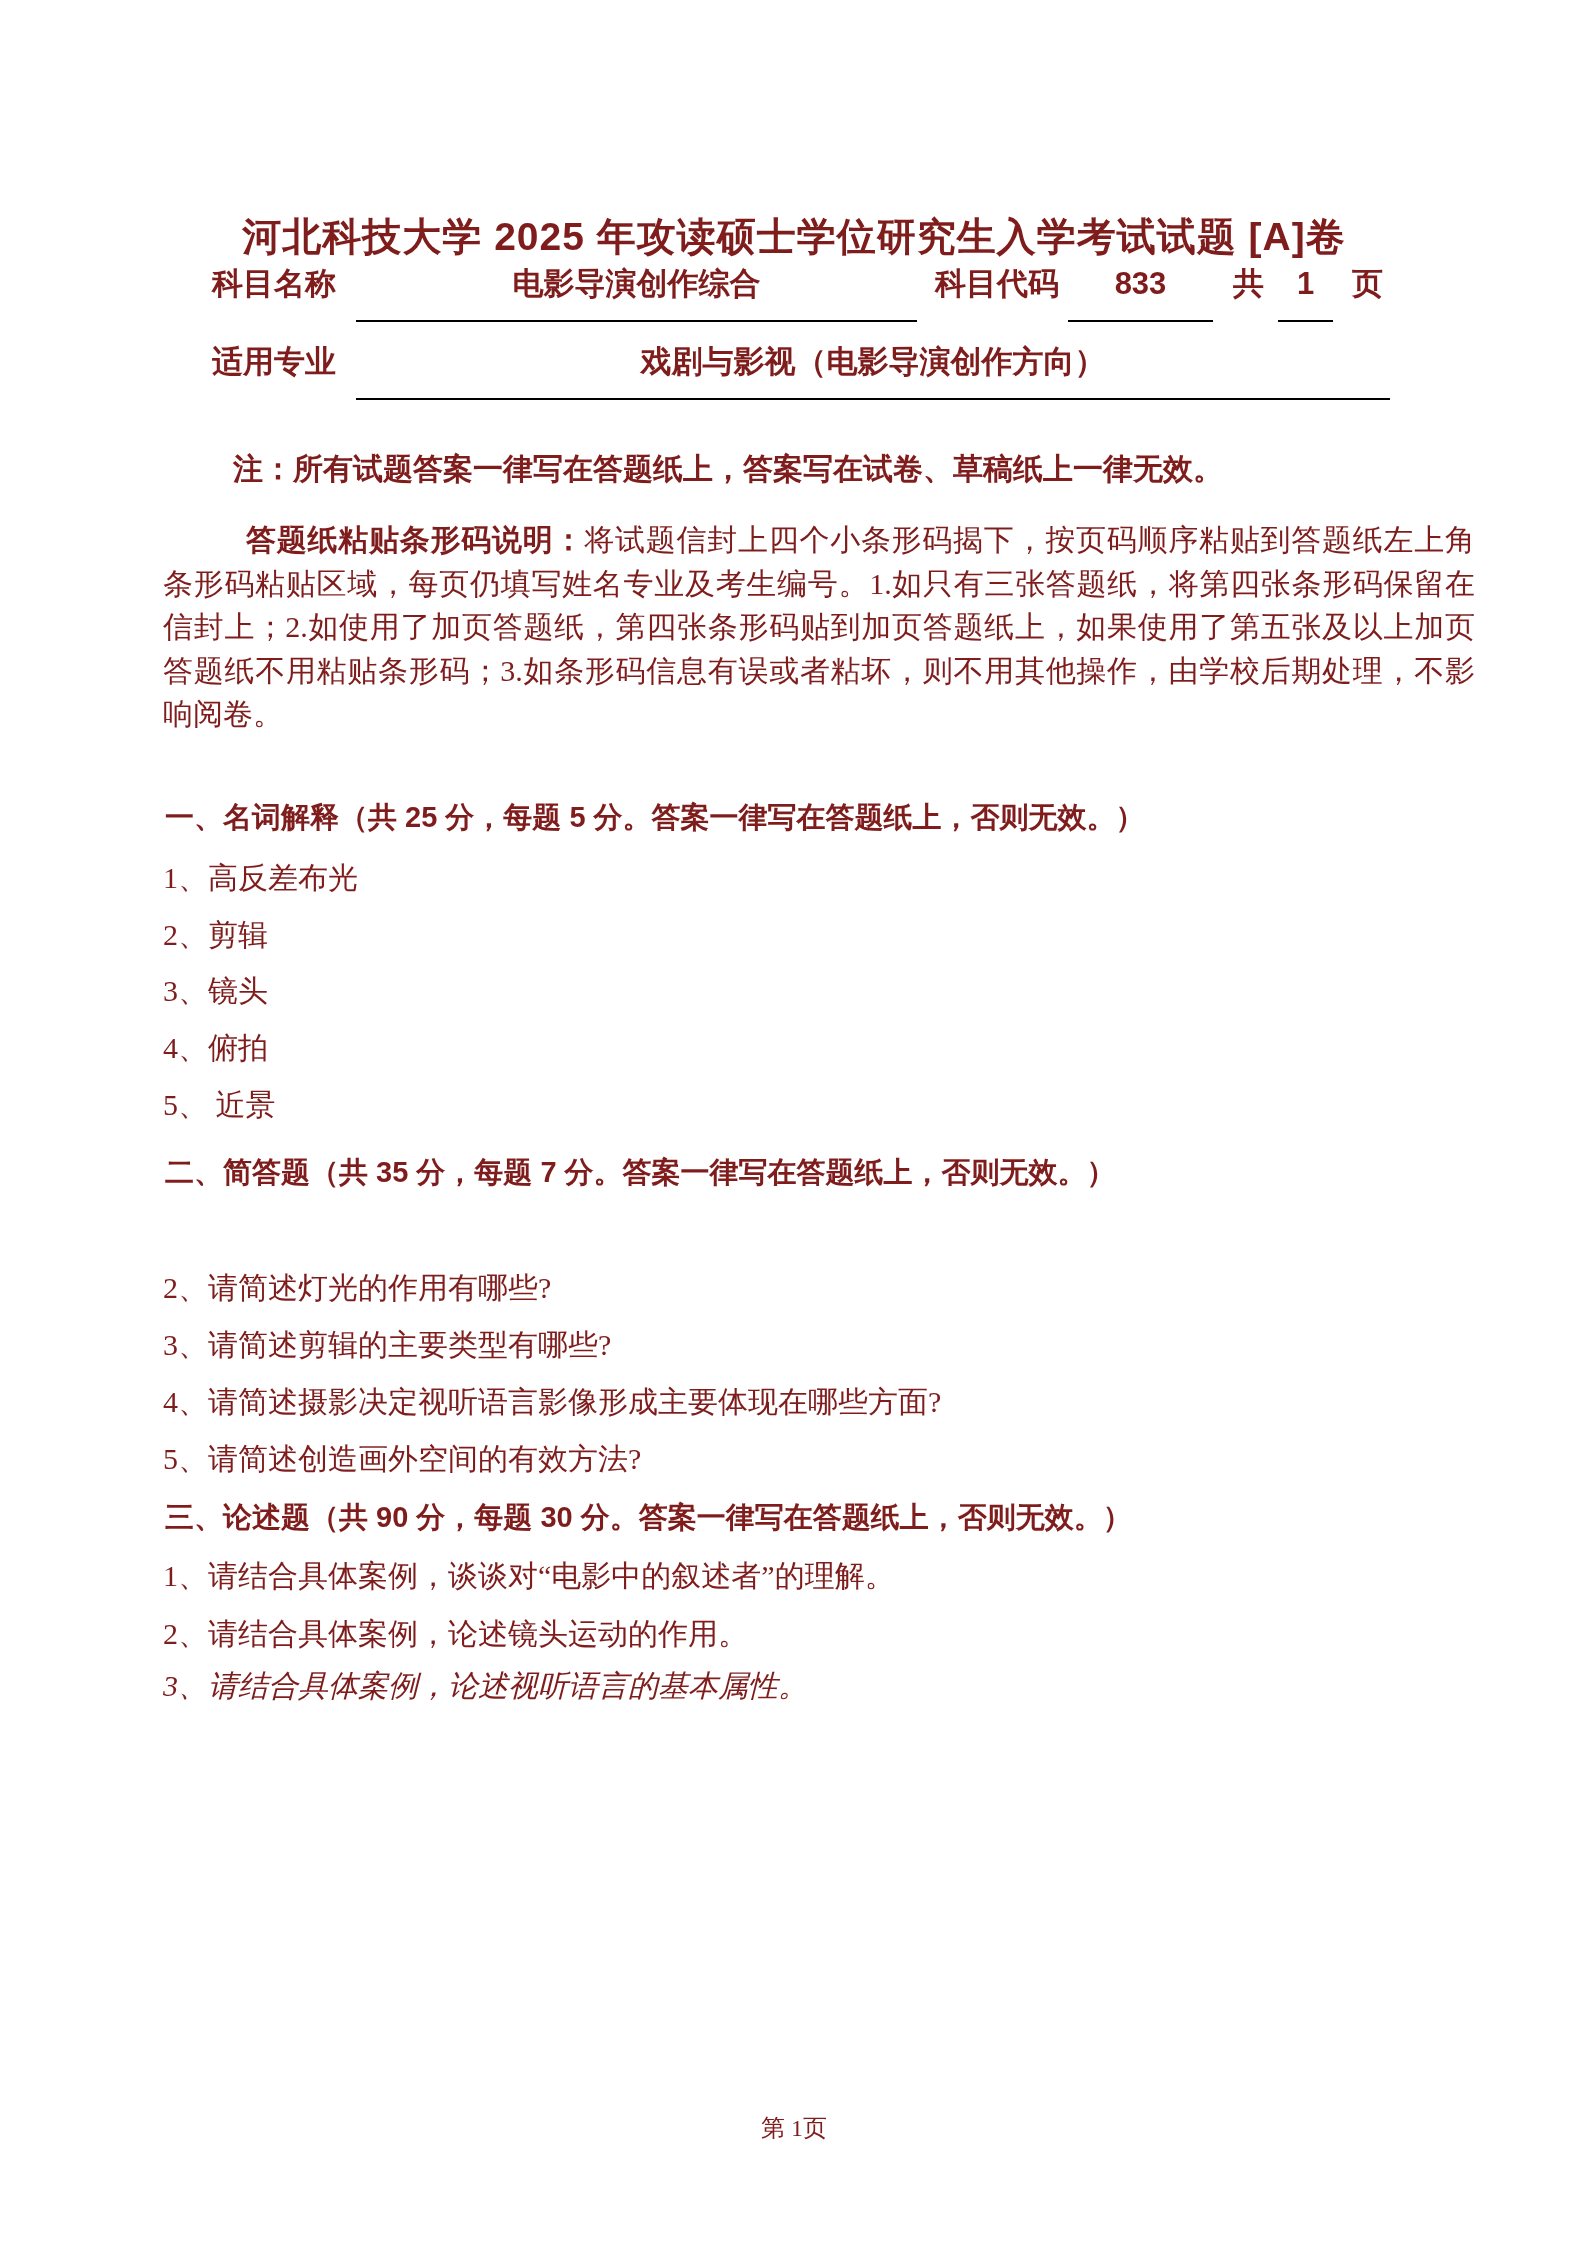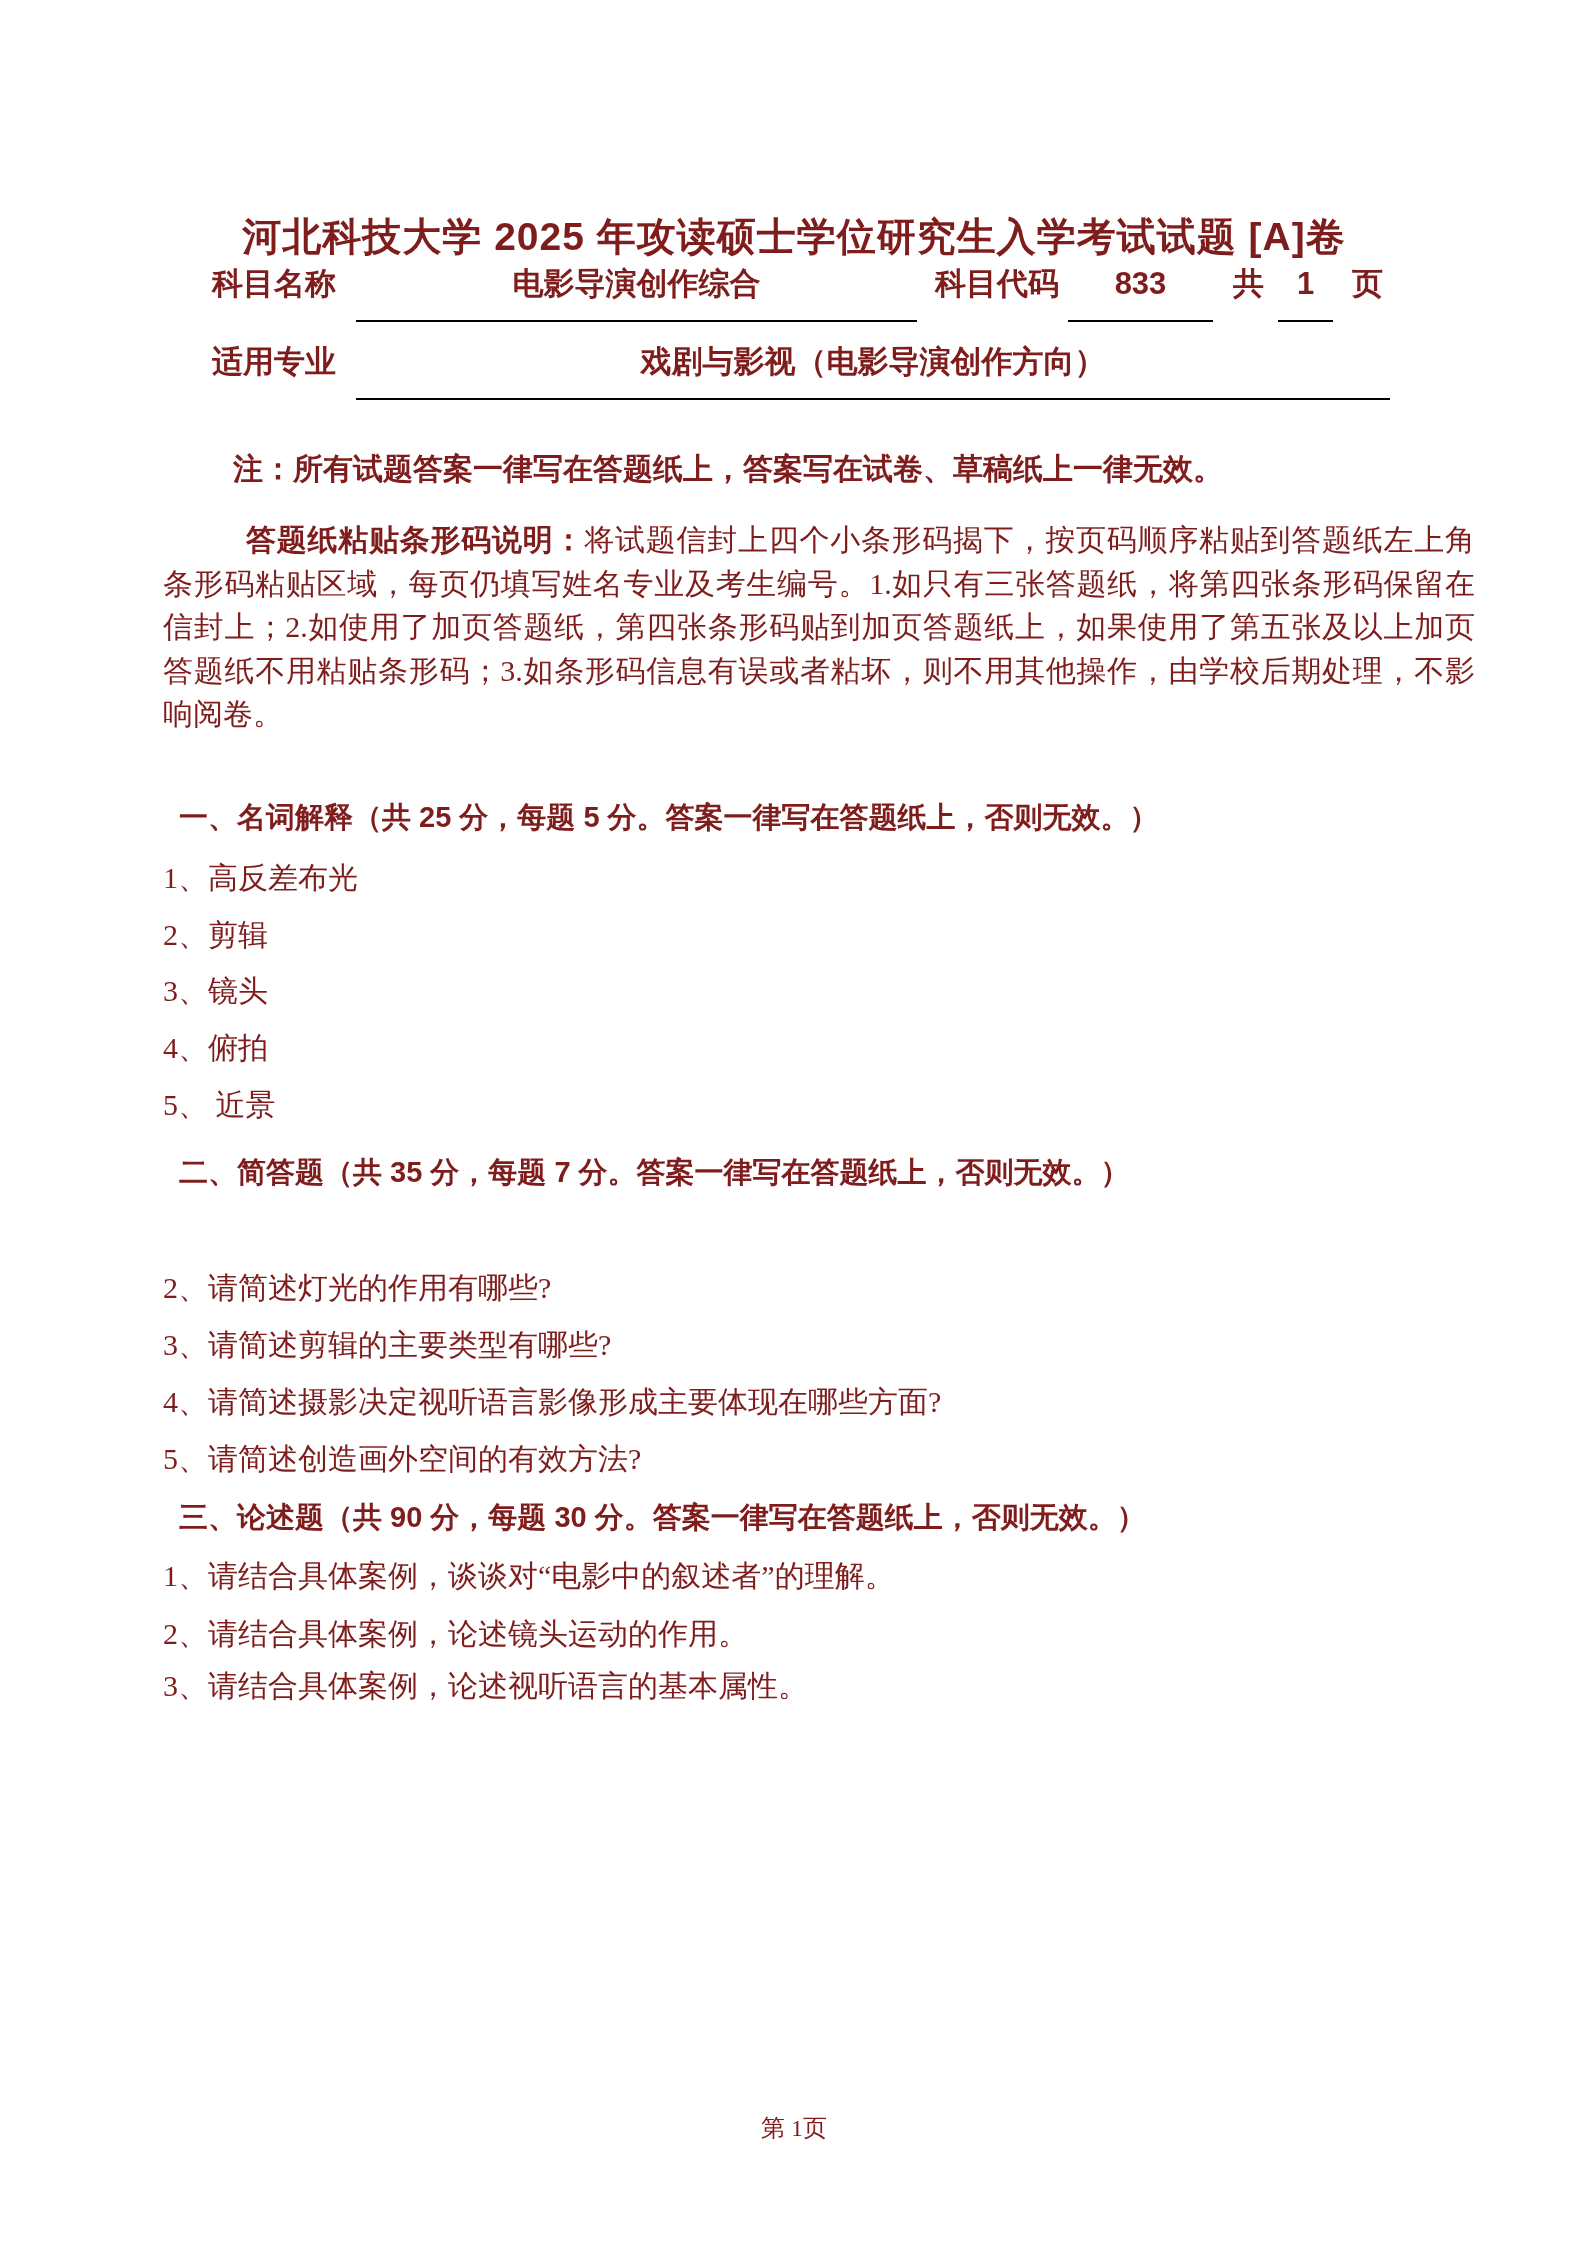--- a/index.html
+++ b/index.html
@@ -63,21 +63,21 @@
     text-align: justify;
     text-indent: 60px;
   }
   .instructions strong {
     font-family: "Liberation Sans", "DejaVu Sans", sans-serif;
     font-weight: 700;
     margin-left: 23px;
   }
   .sec-heading {
     position: absolute;
-    left: 179px;
+    left: 165px;
     font-family: "Liberation Sans", "DejaVu Sans", sans-serif;
     font-weight: 700;
     font-size: 29px;
     white-space: nowrap;
   }
   .item {
     position: absolute;
     left: 163px;
     font-size: 30px;
     white-space: nowrap;
@@ -127,17 +127,17 @@
 
   <div class="sec-heading" style="top:1153px;">二、简答题（共 35 分，每题 7 分。答案一律写在答题纸上，否则无效。）</div>
   <div class="item" style="top:1268px;">2、请简述灯光的作用有哪些?</div>
   <div class="item" style="top:1325px;">3、请简述剪辑的主要类型有哪些?</div>
   <div class="item" style="top:1382px;">4、请简述摄影决定视听语言影像形成主要体现在哪些方面?</div>
   <div class="item" style="top:1439px;">5、请简述创造画外空间的有效方法?</div>
 
   <div class="sec-heading" style="top:1498px;">三、论述题（共 90 分，每题 30 分。答案一律写在答题纸上，否则无效。）</div>
   <div class="item" style="top:1556px;">1、请结合具体案例，谈谈对“电影中的叙述者”的理解。</div>
   <div class="item" style="top:1614px;">2、请结合具体案例，论述镜头运动的作用。</div>
-  <div class="item" style="top:1666px;">3、请结合具体案例，论述视听语言的基本属性。</div>
+  <div class="item" style="top:1666px;font-style:italic;">3、请结合具体案例，论述视听语言的基本属性。</div>
 
   <div class="footer">第 1页</div>
 
 </div>
 
 </body></html>

